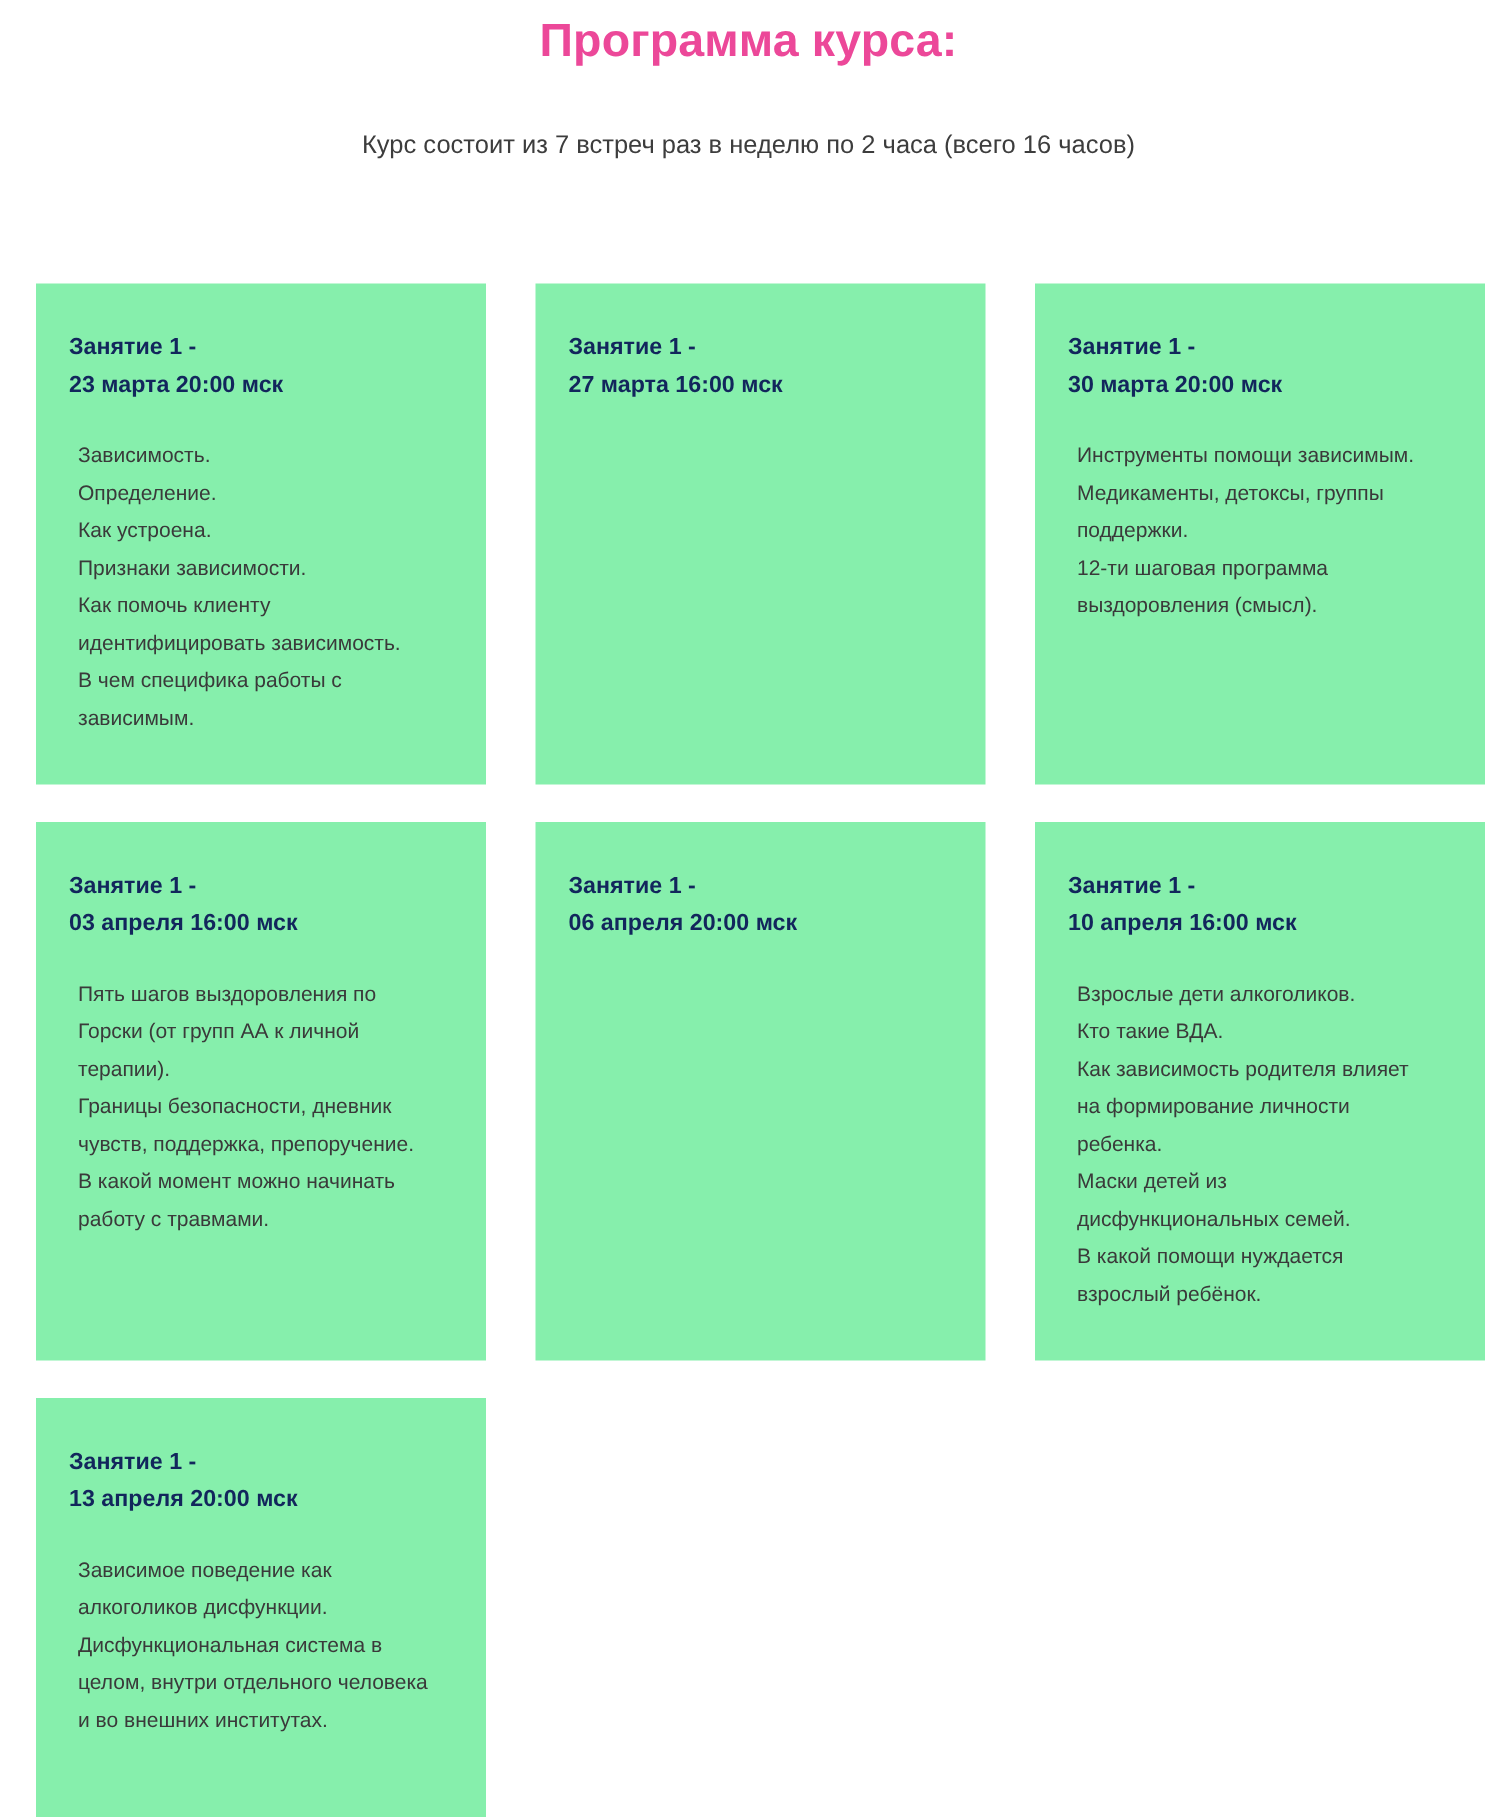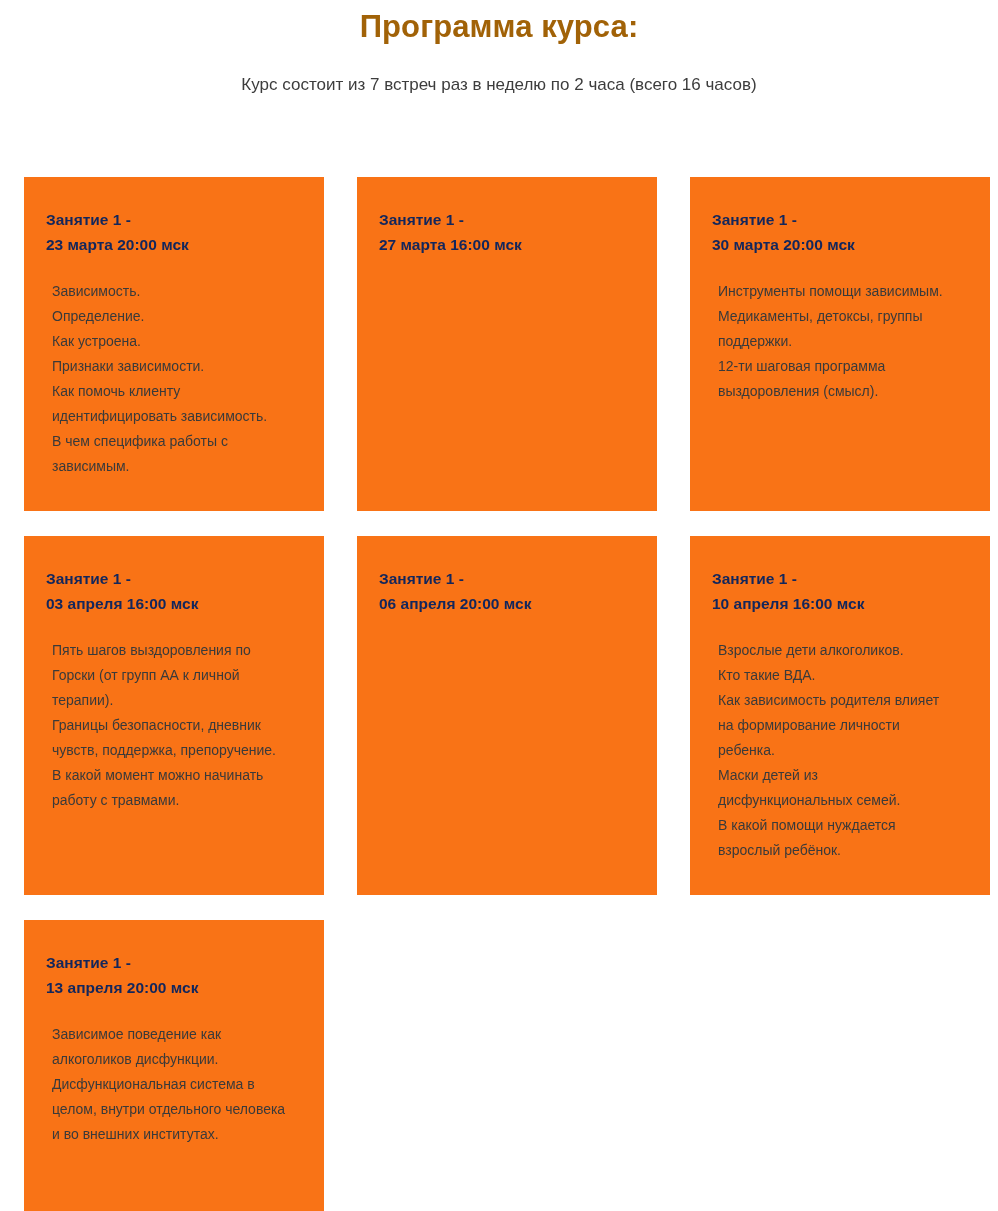--- a/index.html
+++ b/index.html
@@ -20,43 +20,43 @@
     padding: 0;
   }
   .header {
     text-align: center;
     padding-top: 8px;
   }
   .page-title {
     font-size: 31px;
     line-height: 38px;
     font-weight: bold;
-    color: #a16207;
+    color: #ec4899;
     margin: 0;
     letter-spacing: 0.1px;
   }
   .subtitle {
-    margin: 0;
+    margin: 12px;
     padding-top: 25px;
     font-size: 17px;
     line-height: 28px;
     color: #3d3d3d;
     font-weight: normal;
   }
   .grid {
     margin-top: 78px;
     padding: 0 24px 0 24px;
     display: grid;
     grid-template-columns: repeat(3, 300px);
     column-gap: 33px;
     row-gap: 25px;
     box-sizing: border-box;
   }
   .card {
-    background: #f97316;
+    background: #86efac;
     padding: 30px 22px 26px 22px;
     box-sizing: border-box;
     min-height: 318px;
   }
   .card-title {
     color: #12265c;
     font-weight: bold;
     font-size: 15.5px;
     line-height: 25px;
     margin: 0 0 22px 0;

